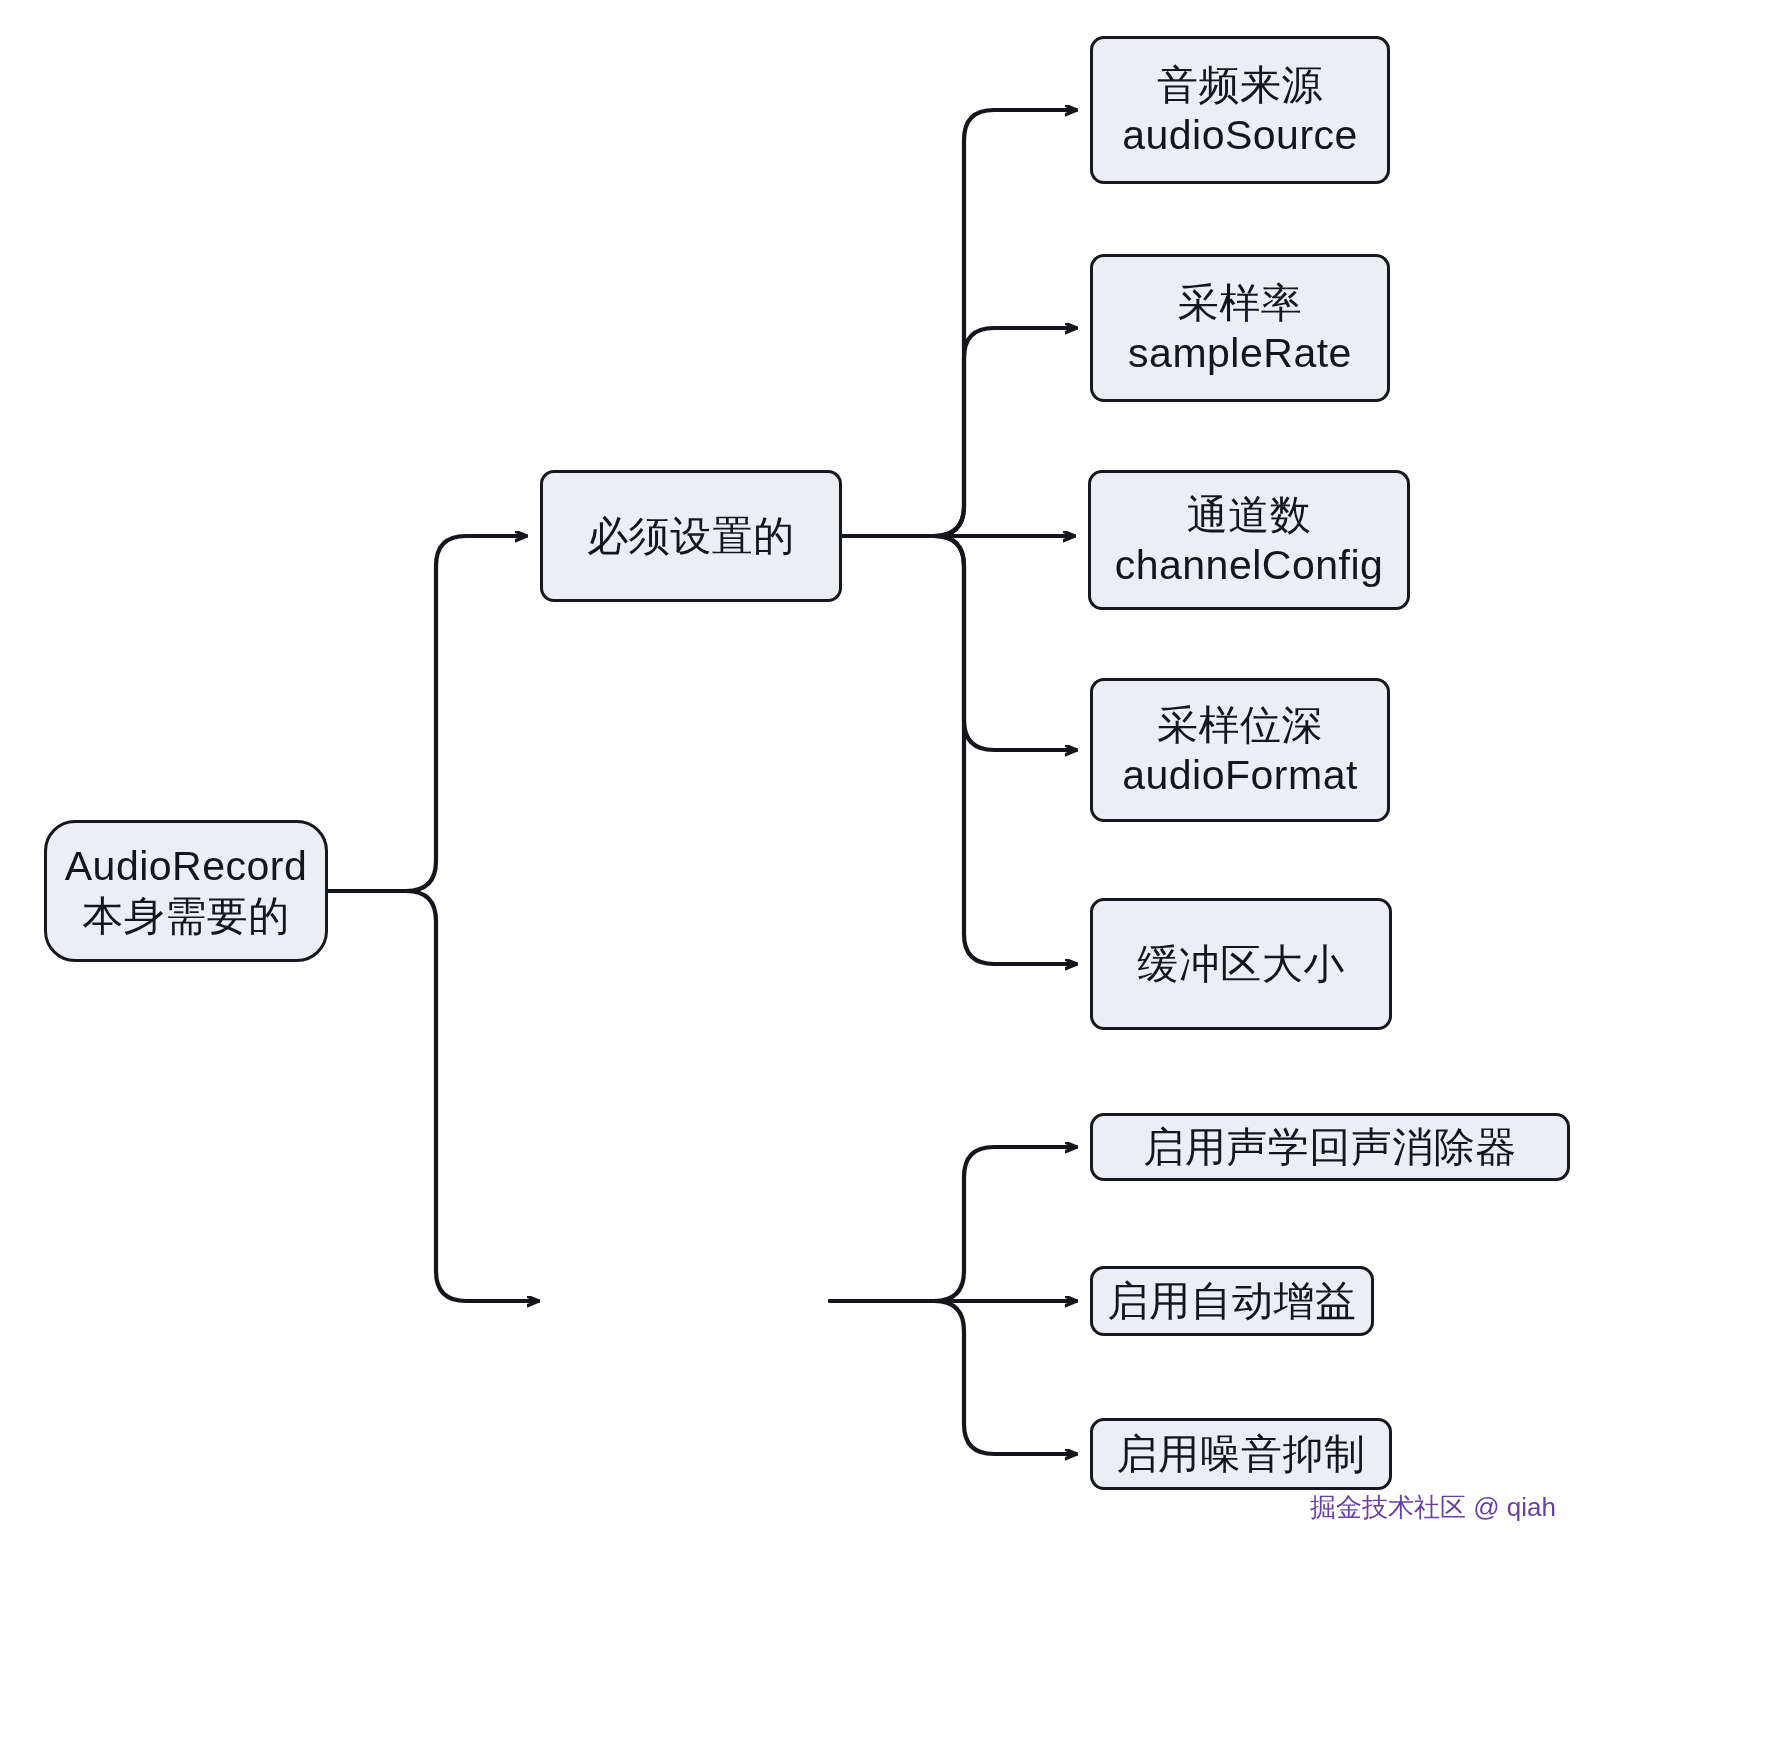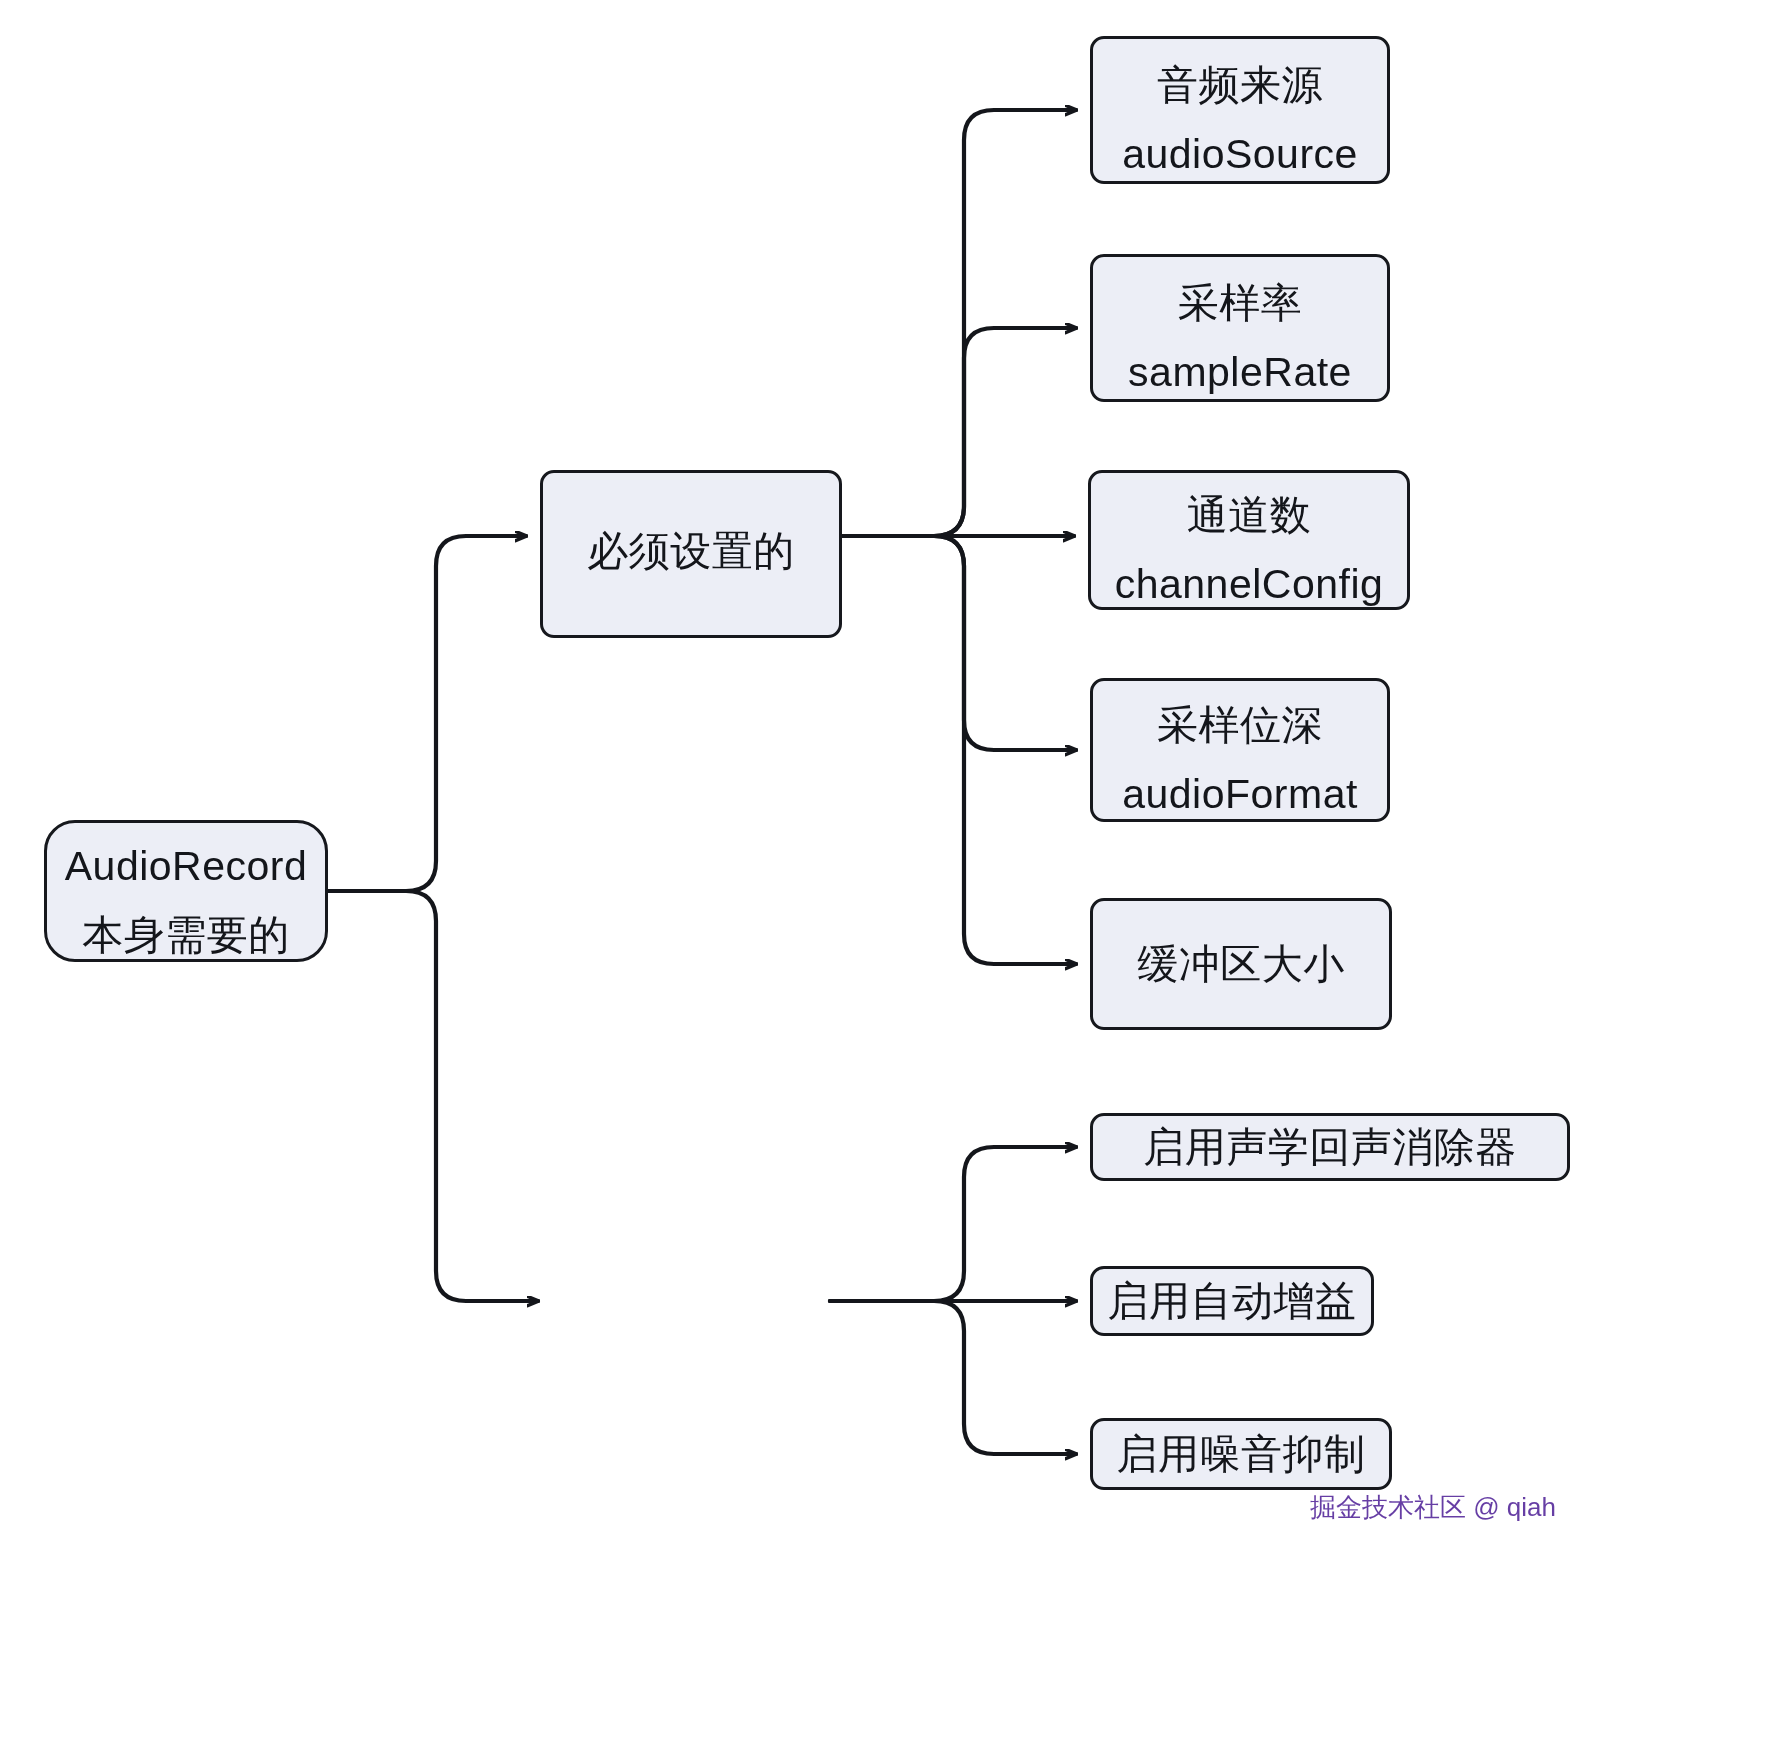--- a/index.html
+++ b/index.html
@@ -37,25 +37,25 @@
     justify-content: center;
     color: #14161b;
     text-align: center;
     line-height: 1.18;
     letter-spacing: 0.5px;
   }
   .node .ln {
     display: block;
     white-space: nowrap;
   }
-  .node.two-line .ln { padding: 1px 0; margin-top: 19px; }
+  .node.two-line .ln { padding: 1px 0; }
 
   
   #node-root      { left: 44px;   top: 820px;  width: 284px; height: 142px; font-size: 41px; border-radius: 31px; }
-  #node-required  { left: 540px;  top: 470px;  width: 302px; height: 168px; font-size: 41px; font-family: Liberation Mono, monospace; }
+  #node-required  { left: 540px;  top: 470px;  width: 302px; height: 132px; font-size: 41px; }
   #node-optional  { left: 552px;  top: 1265px; width: 278px; height: 72px;  font-size: 41px; }
 
   #node-audiosource   { left: 1090px; top: 36px;   width: 300px; height: 148px; font-size: 41px; }
   #node-samplerate    { left: 1090px; top: 254px;  width: 300px; height: 148px; font-size: 41px; }
   #node-channelconfig { left: 1088px; top: 470px;  width: 322px; height: 140px; font-size: 41px; }
   #node-audioformat   { left: 1090px; top: 678px;  width: 300px; height: 144px; font-size: 41px; }
   #node-buffersize    { left: 1090px; top: 898px;  width: 302px; height: 132px; font-size: 41px; }
 
   #node-aec  { left: 1090px; top: 1113px; width: 480px; height: 68px; font-size: 41px; }
   #node-agc  { left: 1090px; top: 1266px; width: 284px; height: 70px; font-size: 41px; }

